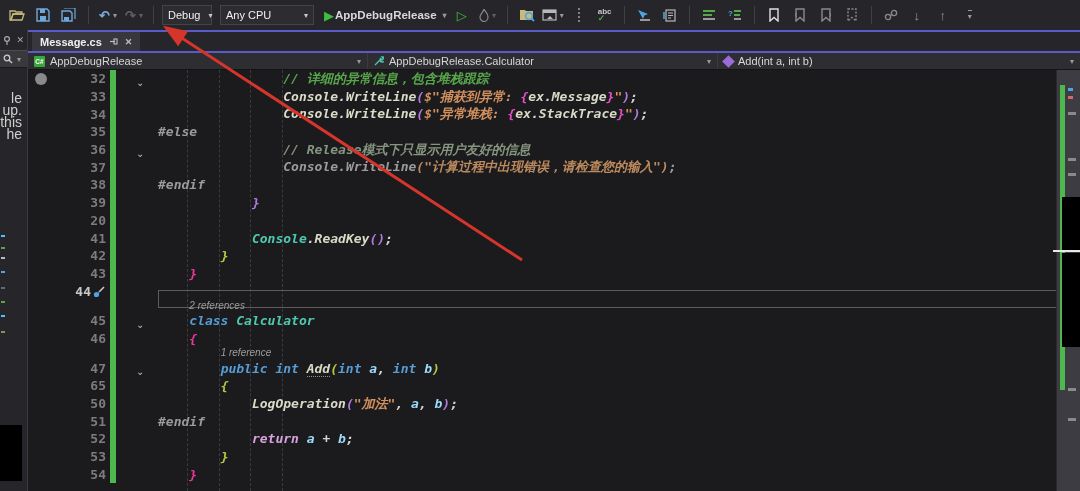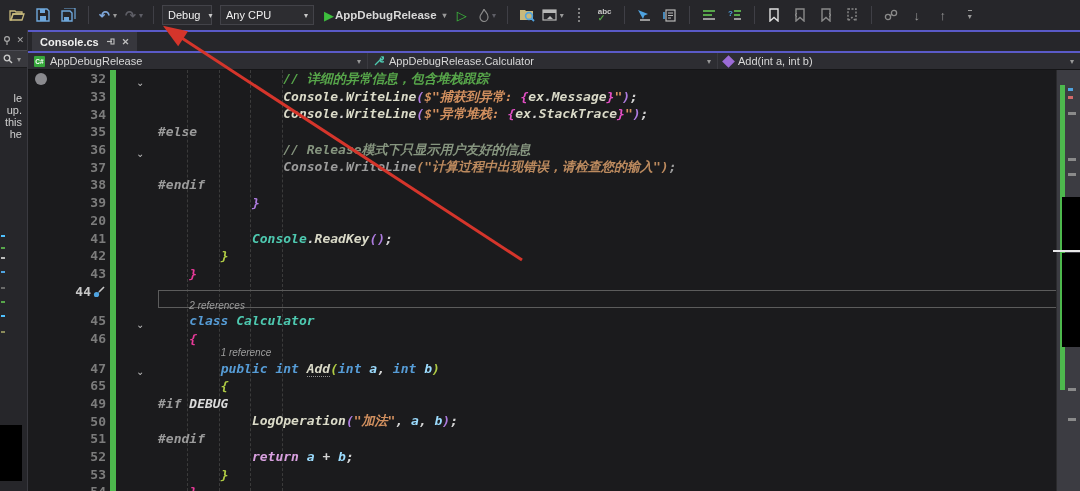--- a/index.html
+++ b/index.html
@@ -24,21 +24,21 @@
   }
   .combo .dd { color:#C8C8C8; }
   .run-label { color:#D8D8D8; font-size:11.5px; font-weight:bold; display:flex; align-items:center; gap:4px; }
   .green { color:#3DBE3D; }
   .abc { font-size:8px; font-weight:bold; color:#C8C8C8; line-height:1; }
   .abc .chk { color:#57A64A; font-size:9px; display:block; margin-top:-2px; }
   
   .left-strip { position:absolute; left:0; top:30px; width:28px; height:461px; background:#26262A; border-right:1px solid #3A3A40; }
   .ls-top { height:20px; display:flex; align-items:center; justify-content:flex-end; gap:4px; padding-right:3px; color:#AAA; }
   .ls-search { height:18px; background:#38383D; display:flex; align-items:center; gap:2px; padding-left:3px; color:#CCC; border-top:1px solid #4A4A52; border-bottom:1px solid #1B1B1D; }
-  .ls-frag { margin-top:24px; font-size:11px; color:#CFCFCF; text-align:right; padding-right:5px; line-height:12px; }
+  .ls-frag { margin-top:24px; font-size:14px; color:#CFCFCF; text-align:right; padding-right:5px; line-height:12px; }
   .ls-specks { position:absolute; left:1px; top:205px; width:10px; }
   .speck { position:absolute; width:4px; height:2px; }
   .ls-black { position:absolute; left:0; top:395px; width:22px; height:56px; background:#000; }
   
   .tabrow {
     position:absolute; left:28px; top:30px; width:1052px; height:21px;
     background:#26262A; border-top:2px solid #5A5AC8; display:flex; align-items:stretch;
   }
   .tab {
     margin-left:4px; background:#37373D; color:#F0F0F0; font-size:11px; font-weight:bold;
@@ -282,21 +282,21 @@
       <div class="speck" style="top:52px;background:#6A6A6A"></div>
       <div class="speck" style="top:66px;background:#57A64A"></div>
       <div class="speck" style="top:80px;background:#4FC1FF"></div>
       <div class="speck" style="top:96px;background:#8A8A5A"></div>
     </div>
     <div class="ls-black"></div>
   </div>
 
   <div class="tabrow">
     <div class="tab">
-      <span>Console.cs</span>
+      <span>Message.cs</span>
       <svg width="9" height="9" viewBox="0 0 9 9">
           <line x1="1" y1="4.5" x2="6" y2="4.5" stroke="#C0C0C0" stroke-width="1.2"></line>
           <rect x="5" y="2" width="3" height="5" fill="none" stroke="#C0C0C0" stroke-width="1.1"></rect>
         </svg>
       <span class="ticon">✕</span>
     </div>
   </div>
 
   <div class="breadcrumb">
     <div class="bc-seg" style="width:340px">
@@ -517,30 +517,20 @@
         </div>
         <div class="row">
           <div class="g-bp"></div>
           <div class="g-num">
             <span>65</span>
           </div>
           <div class="g-gap"></div>
           <div class="g-bar"></div>
           <div class="g-out"></div>
           <div class="g-code" style="padding-left: 62.64px;"><span class="t-bry">{</span></div>
-        </div>
-        <div class="row">
-          <div class="g-bp"></div>
-          <div class="g-num">
-            <span>49</span>
-          </div>
-          <div class="g-gap"></div>
-          <div class="g-bar"></div>
-          <div class="g-out"></div>
-          <div class="g-code" style="padding-left: 0px;"><span class="t-pp">#if </span><span class="t-ppid">DEBUG</span></div>
         </div>
         <div class="row">
           <div class="g-bp"></div>
           <div class="g-num">
             <span>50</span>
           </div>
           <div class="g-gap"></div>
           <div class="g-bar"></div>
           <div class="g-out"></div>
           <div class="g-code" style="padding-left: 93.96px;"><span class="t-id">LogOperation</span><span class="t-brp">(</span><span class="t-str">"加法"</span><span class="t-punc">, </span><span class="t-param">a</span><span class="t-punc">, </span><span class="t-param">b</span><span class="t-brp">)</span><span class="t-punc">;</span></div>

